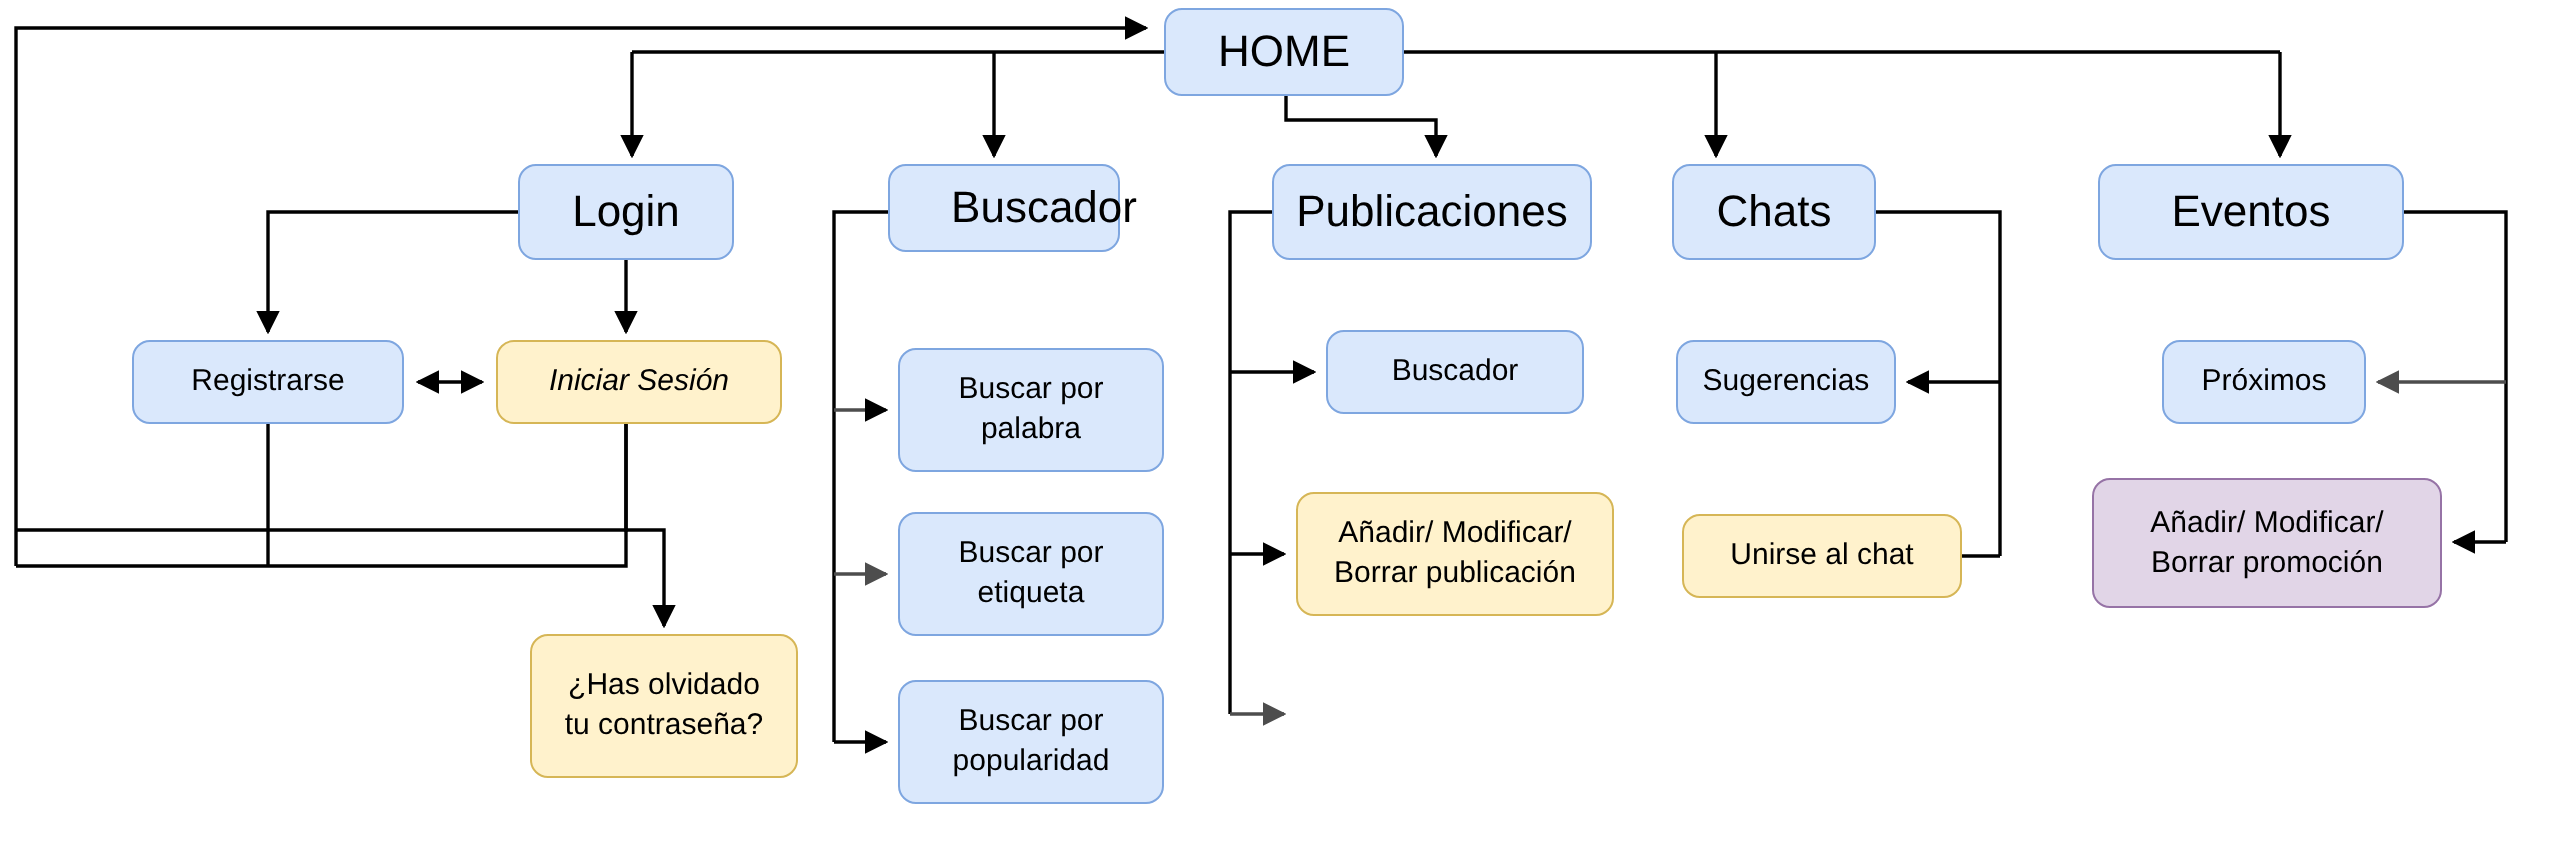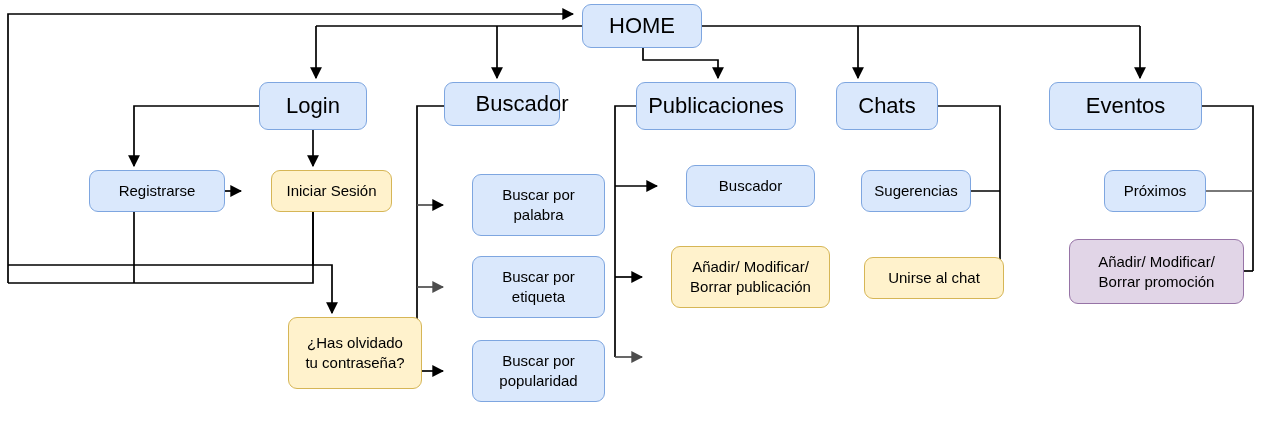--- a/index.html
+++ b/index.html
@@ -46,21 +46,21 @@
   }
   .n-yellow {
     background: #FFF2CC;
     border-color: #D6B656;
   }
   .n-purple {
     background: #E1D5E7;
     border-color: #9673A6;
   }
   .t-lg { font-size: 22px; }
-  .t-sm { font-size: 15px; margin-left: 23px; }
+  .t-sm { font-size: 15px; }
 </style>
 </head>
 <body>
 
 <div id="canvas">
 
   <svg id="edges" viewBox="0 0 1277 426" width="1277" height="426" xmlns="http://www.w3.org/2000/svg">
     <defs>
       <marker id="ah" viewBox="0 0 10 10" refX="9" refY="5" markerWidth="7" markerHeight="7" orient="auto-start-reverse">
         <path d="M 0 0 L 10 5 L 0 10 z" fill="#000000"></path>
@@ -121,21 +121,21 @@
 
   <div class="node n-blue t-lg" style="left:582px; top:4px;   width:120px; height:44px;">HOME</div>
 
   <div class="node n-blue t-lg" style="left:259px; top:82px;  width:108px; height:48px;">Login</div>
   <div class="node n-blue t-lg" style="left:444px; top:82px;  width:116px; height:44px;padding-left:44px;">Buscador</div>
   <div class="node n-blue t-lg" style="left:636px; top:82px;  width:160px; height:48px;">Publicaciones</div>
   <div class="node n-blue t-lg" style="left:1049px;top:82px;  width:153px; height:48px;">Eventos</div>
   <div class="node n-blue t-lg" style="left:836px; top:82px;  width:102px; height:48px;">Chats</div>
 
   <div class="node n-blue t-sm" style="left:66px;  top:170px; width:136px; height:42px;">Registrarse</div>
-  <div class="node n-yellow t-sm" style="left:248px; top:170px; width:121px; height:42px;">Iniciar Sesión</div>
+  <div class="node n-yellow t-sm" style="left:248px; top:170px; width:143px; height:42px;font-style:italic;">Iniciar Sesión</div>
   <div class="node n-yellow t-sm" style="left:265px; top:317px; width:134px; height:72px;">¿Has olvidado
 tu contraseña?</div>
 
   <div class="node n-blue t-sm" style="left:449px; top:174px; width:133px; height:62px;">Buscar por
 palabra</div>
   <div class="node n-blue t-sm" style="left:449px; top:256px; width:133px; height:62px;">Buscar por
 etiqueta</div>
   <div class="node n-blue t-sm" style="left:449px; top:340px; width:133px; height:62px;">Buscar por
 popularidad</div>
 

